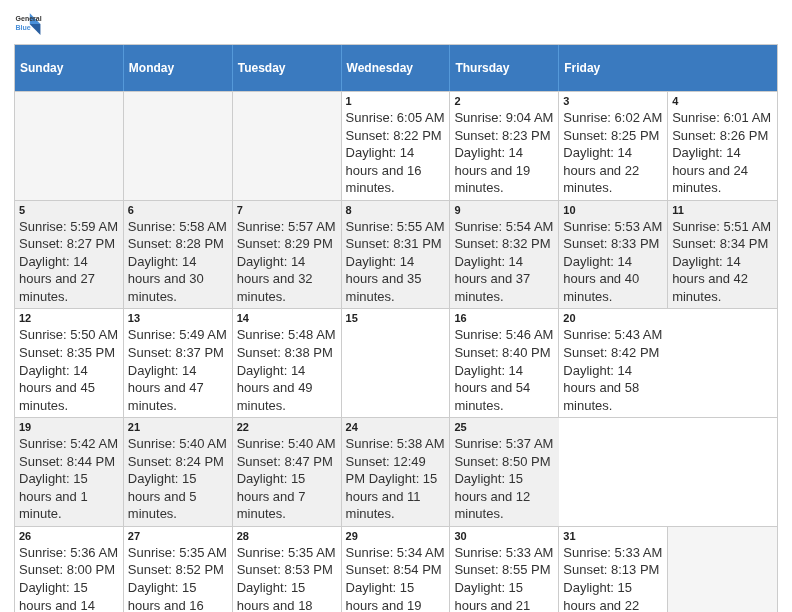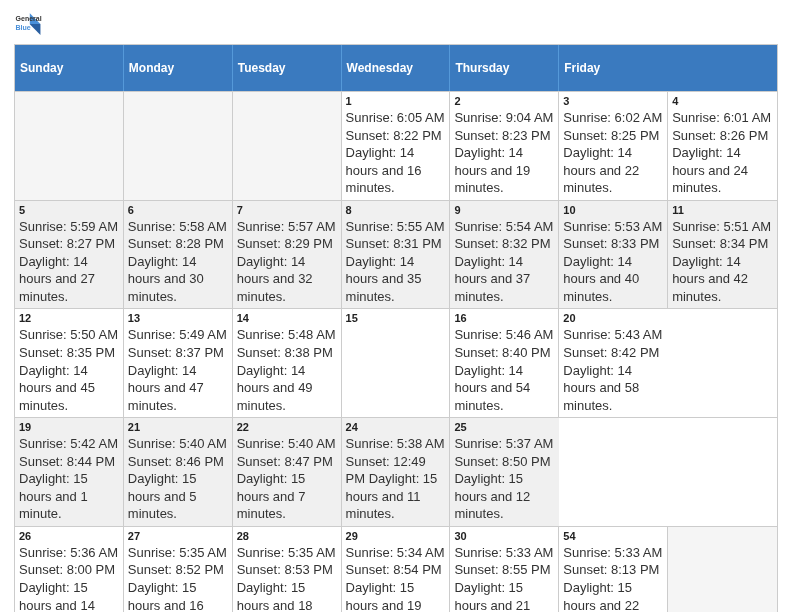--- a/index.html
+++ b/index.html
@@ -260,21 +260,21 @@
           <div class="cal-cell shaded">
             <div class="day-num">19</div>
             <div class="day-info">Sunrise: 5:42 AM
 Sunset: 8:44 PM
 Daylight: 15 hours
 and 1 minute.</div>
           </div>
           <div class="cal-cell shaded">
             <div class="day-num">21</div>
             <div class="day-info">Sunrise: 5:40 AM
-Sunset: 8:46 PM
+Sunset: 8:24 PM
 Daylight: 15 hours
 and 5 minutes.</div>
           </div>
           <div class="cal-cell shaded">
             <div class="day-num">22</div>
             <div class="day-info">Sunrise: 5:40 AM
 Sunset: 8:47 PM
 Daylight: 15 hours
 and 7 minutes.</div>
           </div>
@@ -323,21 +323,21 @@
 and 19 minutes.</div>
           </div>
           <div class="cal-cell">
             <div class="day-num">30</div>
             <div class="day-info">Sunrise: 5:33 AM
 Sunset: 8:55 PM
 Daylight: 15 hours
 and 21 minutes.</div>
           </div>
           <div class="cal-cell">
-            <div class="day-num">54</div>
+            <div class="day-num">31</div>
             <div class="day-info">Sunrise: 5:33 AM
 Sunset: 8:13 PM
 Daylight: 15 hours
 and 22 minutes.</div>
           </div>
           <div class="cal-cell empty"></div>
         </div>
       </div>
   </div>
 </div>

